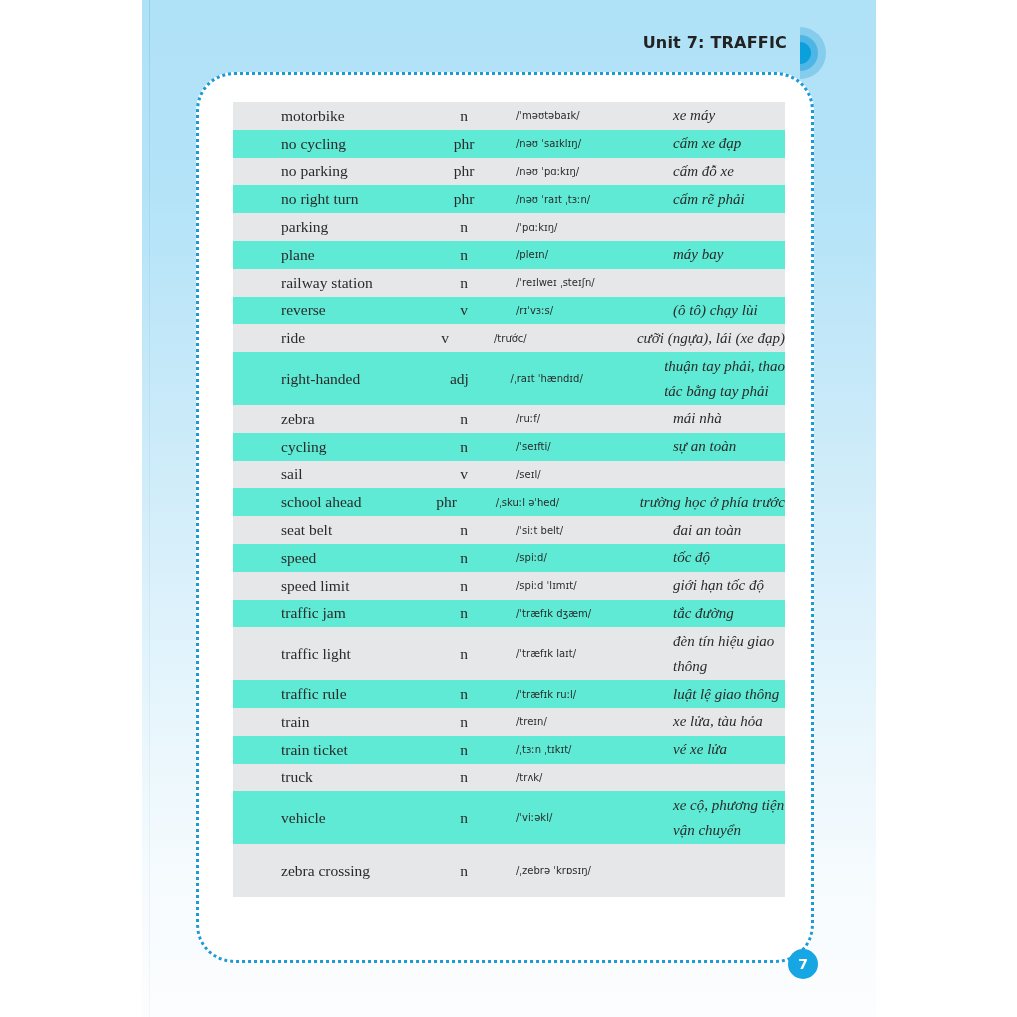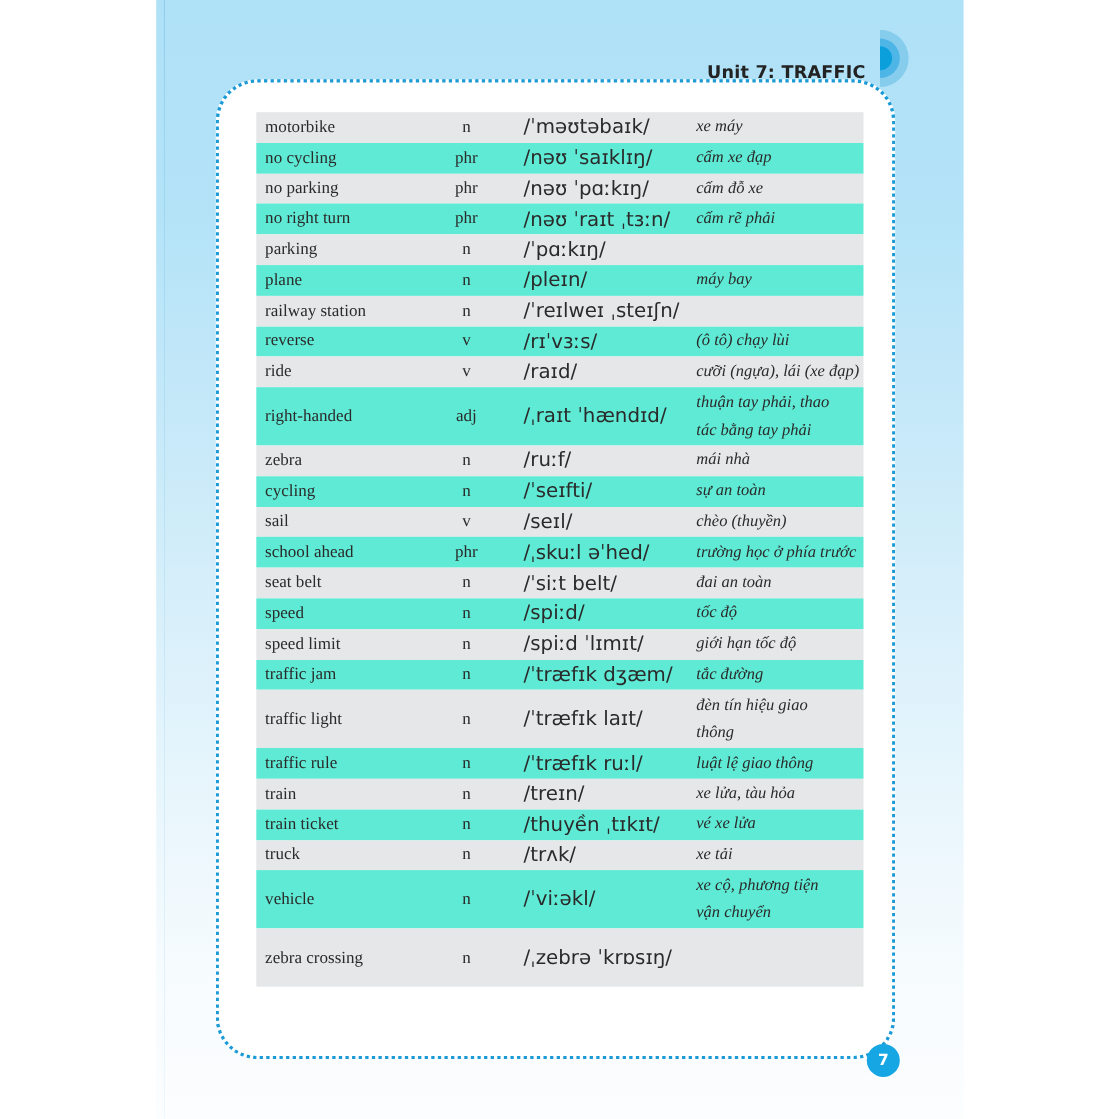--- a/index.html
+++ b/index.html
@@ -9,21 +9,21 @@
     }
     .page {
       position:absolute; left:142px; top:0; width:734px; height:1017px;
       background: linear-gradient(to bottom, #afe1f7 0px, #b4e3f8 200px, #cdebf9 450px, #e6f5fc 700px, #f6fbfe 880px, #fcfdfe 1017px);
     }
     .page-edge {
       position:absolute; left:7px; top:0; width:1px; height:1017px;
       background: linear-gradient(to bottom, #8fd0ee, #c9e9f7 600px, #eef8fd);
     }
     .unit-title {
-      position:absolute; right:89px; top:56px;
+      position:absolute; right:89px; top:33px;
       font-family:"DejaVu Sans", sans-serif; font-weight:bold; font-size:16px; color:#222;
       letter-spacing:0.2px; white-space:nowrap;
     }
     .deco {
       position:absolute; left:658px; top:27px; width:28px; height:52px; overflow:hidden;
     }
     .deco .c { position:absolute; border-radius:50%; }
     .deco .c1 { width:52px; height:52px; left:-26px; top:0; background:#86ccec; }
     .deco .c2 { width:36px; height:36px; left:-18px; top:8px; background:#4db6e6; }
     .deco .c3 { width:22px; height:22px; left:-11px; top:15px; background:#0b9fdc; }
@@ -33,23 +33,23 @@
     }
     .vocab {
       position:absolute; left:233px; top:102px; width:552px;
     }
     .row {
       display:flex; align-items:center; height:27.8px; color:#2a2a2a;
     }
     .row.tall { height:52.8px; }
     .row.gray { background:#e6e7e8; }
     .row.white { background:#5eead4; }
-    .cell-word { width:160px; padding-left:8px; box-sizing:border-box; font-size:15.5px; font-family:"Liberation Serif", serif; }
+    .cell-word { width:160px; padding-left:8px; box-sizing:border-box; font-size:15.5px; font-family:"Liberation Serif", serif;margin-left:40px; }
     .cell-pos { width:62px; text-align:center; font-size:15.5px; font-family:"Liberation Serif", serif; }
-    .cell-ipa { width:158px; padding-left:21px; box-sizing:border-box; font-family:"DejaVu Sans", sans-serif; font-size:18px; white-space:nowrap; }
+    .cell-ipa { width:158px; padding-left:21px; box-sizing:border-box; font-family:"DejaVu Sans", sans-serif; font-size:10px; white-space:nowrap; }
     .cell-mean { flex:1; padding-left:20px; box-sizing:border-box; font-family:"Liberation Serif", serif; font-style:italic; font-size:15px; line-height:25px; white-space:nowrap; }
     .page-num {
       position:absolute; left:788px; top:949px; width:30px; height:30px; border-radius:50%;
       background:#16a6e3; color:#fff; font-family:"DejaVu Sans", sans-serif; font-weight:bold; font-size:14px;
       display:flex; align-items:center; justify-content:center;
     }
   </style>
 </head>
 <body>
 
@@ -120,21 +120,21 @@
       <div class="cell-word">reverse</div>
       <div class="cell-pos">v</div>
       <div class="cell-ipa">/rɪˈvɜːs/</div>
       <div class="cell-mean">
         <div>(ô tô) chạy lùi</div>
       </div>
     </div>
     <div class="row gray">
       <div class="cell-word">ride</div>
       <div class="cell-pos">v</div>
-      <div class="cell-ipa">/raɪd/</div>
+      <div class="cell-ipa">/trước/</div>
       <div class="cell-mean">
         <div>cưỡi (ngựa), lái (xe đạp)</div>
       </div>
     </div>
     <div class="row white tall">
       <div class="cell-word">right-handed</div>
       <div class="cell-pos">adj</div>
       <div class="cell-ipa">/ˌraɪt ˈhændɪd/</div>
       <div class="cell-mean">
         <div>thuận tay phải, thao</div>
@@ -154,23 +154,20 @@
       <div class="cell-pos">n</div>
       <div class="cell-ipa">/ˈseɪfti/</div>
       <div class="cell-mean">
         <div>sự an toàn</div>
       </div>
     </div>
     <div class="row gray">
       <div class="cell-word">sail</div>
       <div class="cell-pos">v</div>
       <div class="cell-ipa">/seɪl/</div>
-      <div class="cell-mean">
-        <div>chèo (thuyền)</div>
-      </div>
     </div>
     <div class="row white">
       <div class="cell-word">school ahead</div>
       <div class="cell-pos">phr</div>
       <div class="cell-ipa">/ˌskuːl əˈhed/</div>
       <div class="cell-mean">
         <div>trường học ở phía trước</div>
       </div>
     </div>
     <div class="row gray">
@@ -226,32 +223,29 @@
       <div class="cell-word">train</div>
       <div class="cell-pos">n</div>
       <div class="cell-ipa">/treɪn/</div>
       <div class="cell-mean">
         <div>xe lửa, tàu hỏa</div>
       </div>
     </div>
     <div class="row white">
       <div class="cell-word">train ticket</div>
       <div class="cell-pos">n</div>
-      <div class="cell-ipa">/thuyền ˌtɪkɪt/</div>
+      <div class="cell-ipa">/ˌtɜːn ˌtɪkɪt/</div>
       <div class="cell-mean">
         <div>vé xe lửa</div>
       </div>
     </div>
     <div class="row gray">
       <div class="cell-word">truck</div>
       <div class="cell-pos">n</div>
       <div class="cell-ipa">/trʌk/</div>
-      <div class="cell-mean">
-        <div>xe tải</div>
-      </div>
     </div>
     <div class="row white tall">
       <div class="cell-word">vehicle</div>
       <div class="cell-pos">n</div>
       <div class="cell-ipa">/ˈviːəkl/</div>
       <div class="cell-mean">
         <div>xe cộ, phương tiện</div>
         <div>vận chuyển</div>
       </div>
     </div>

